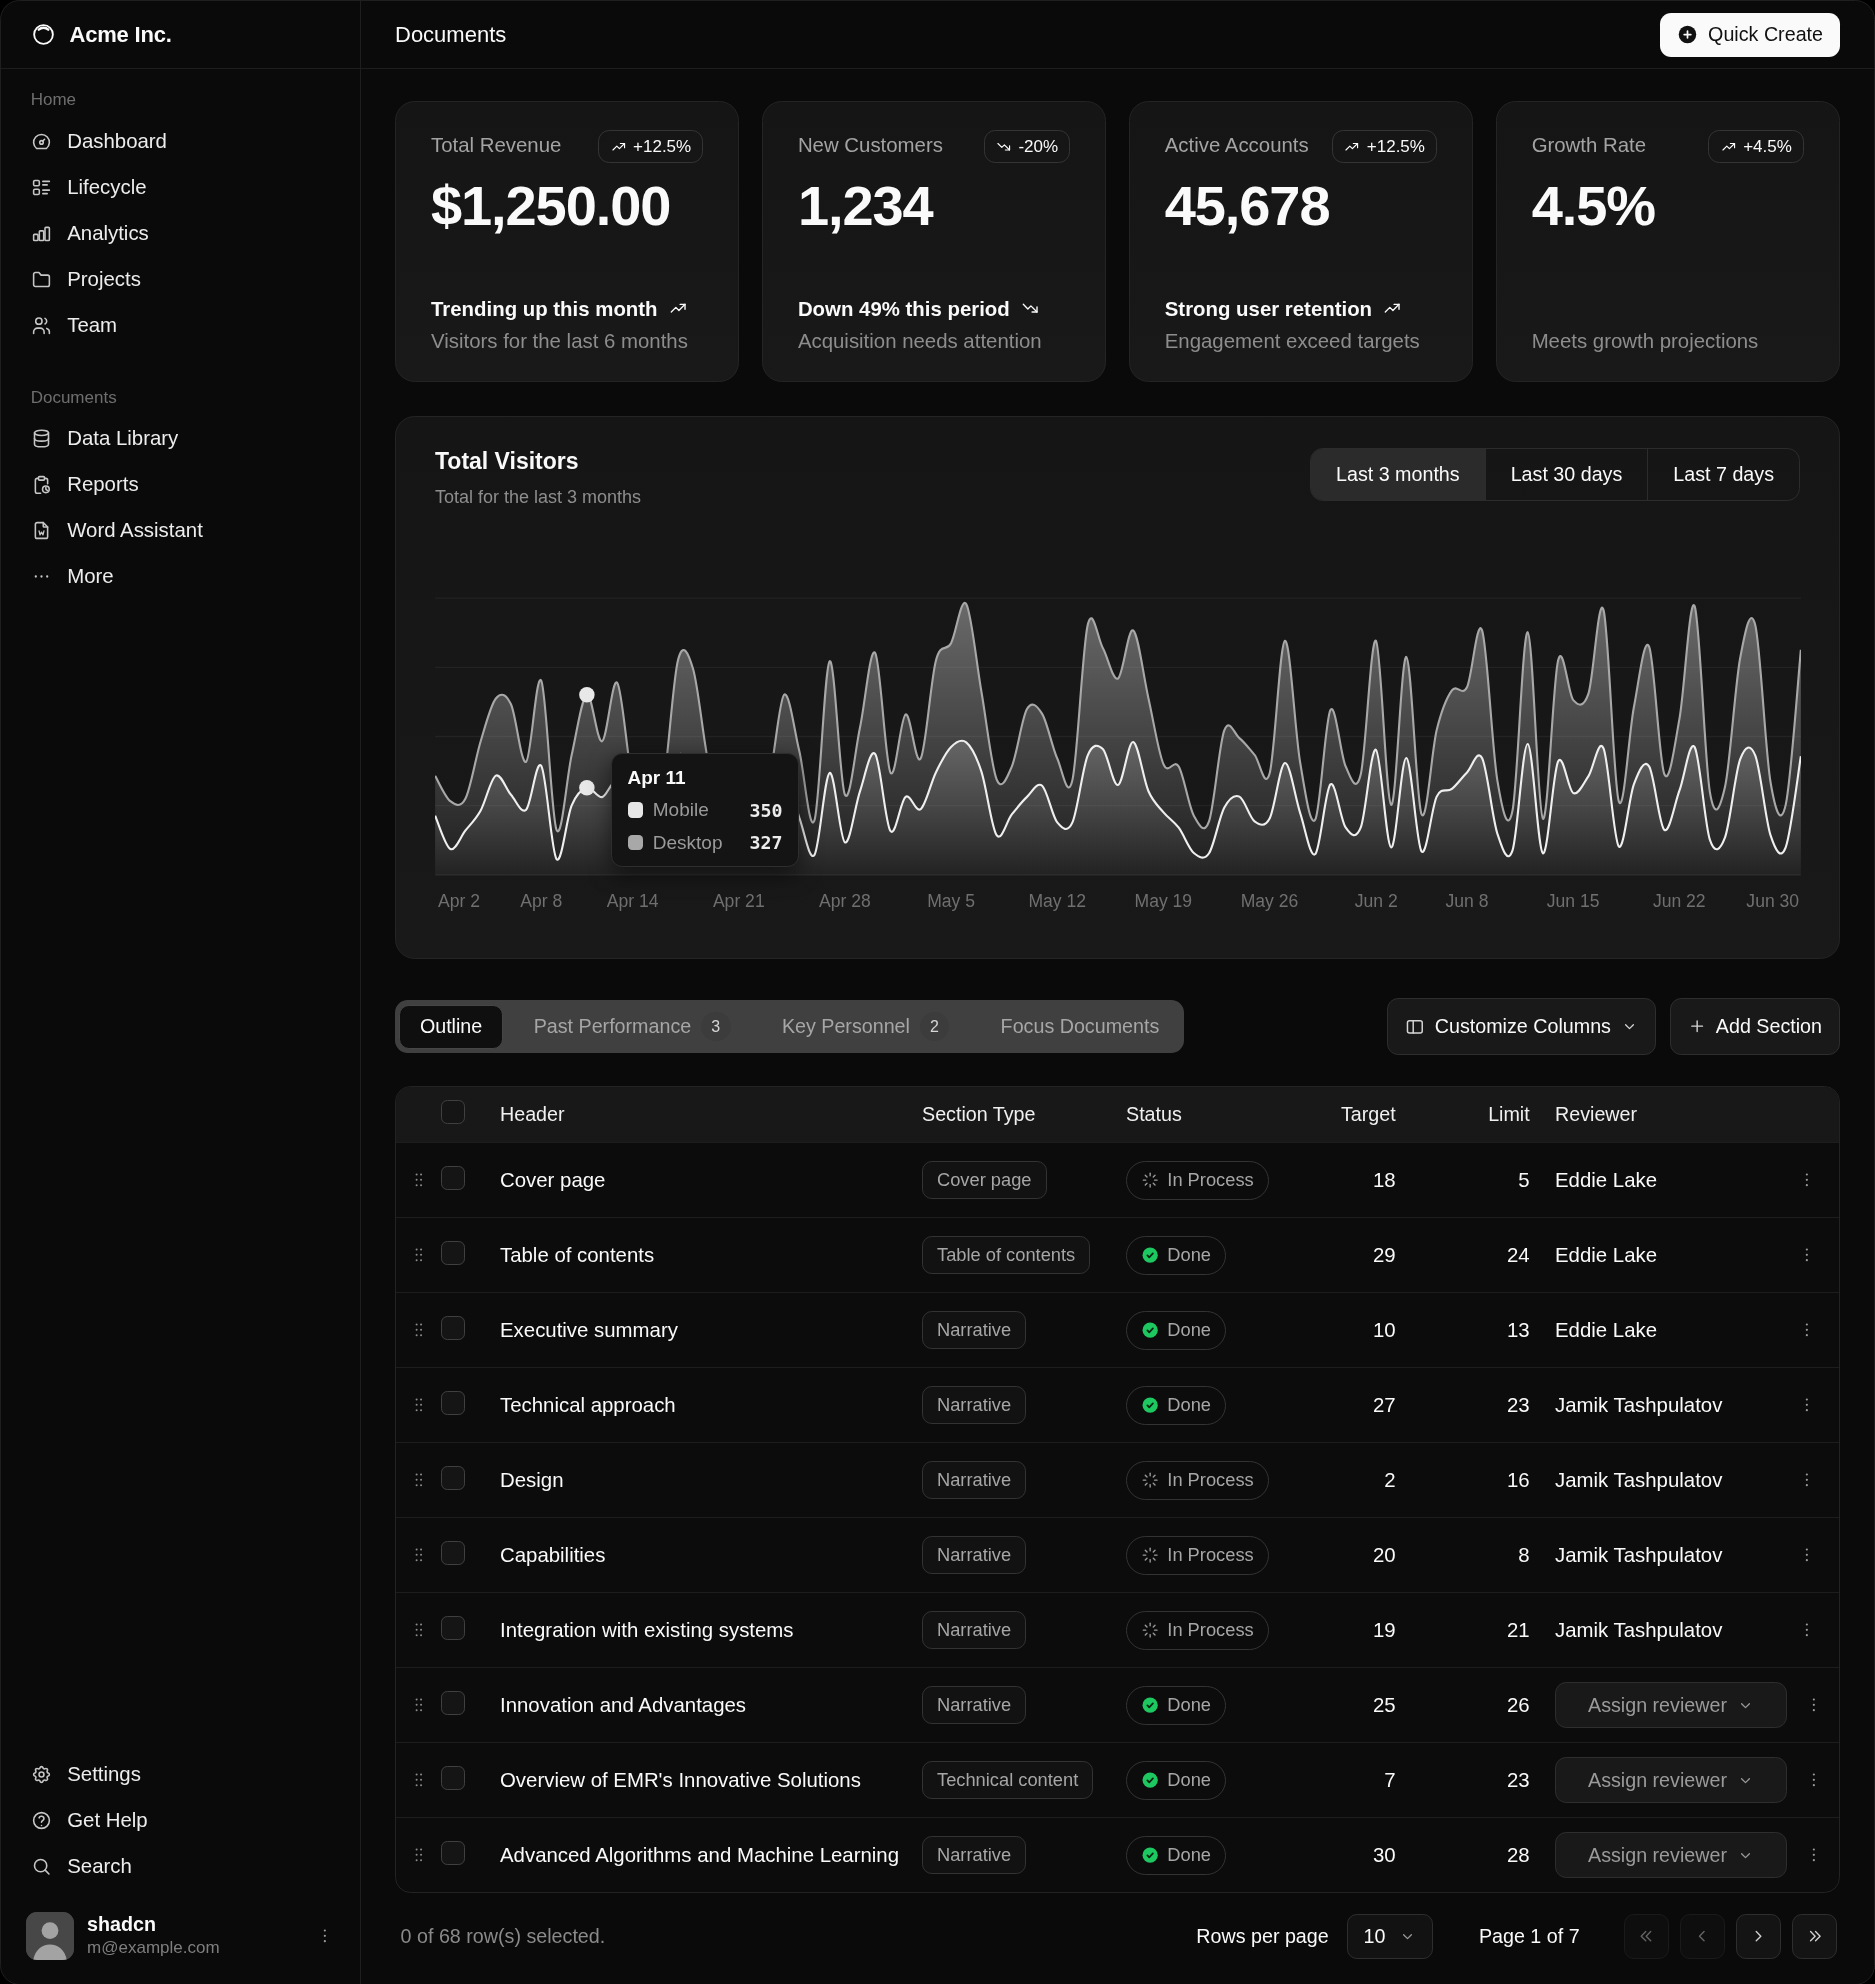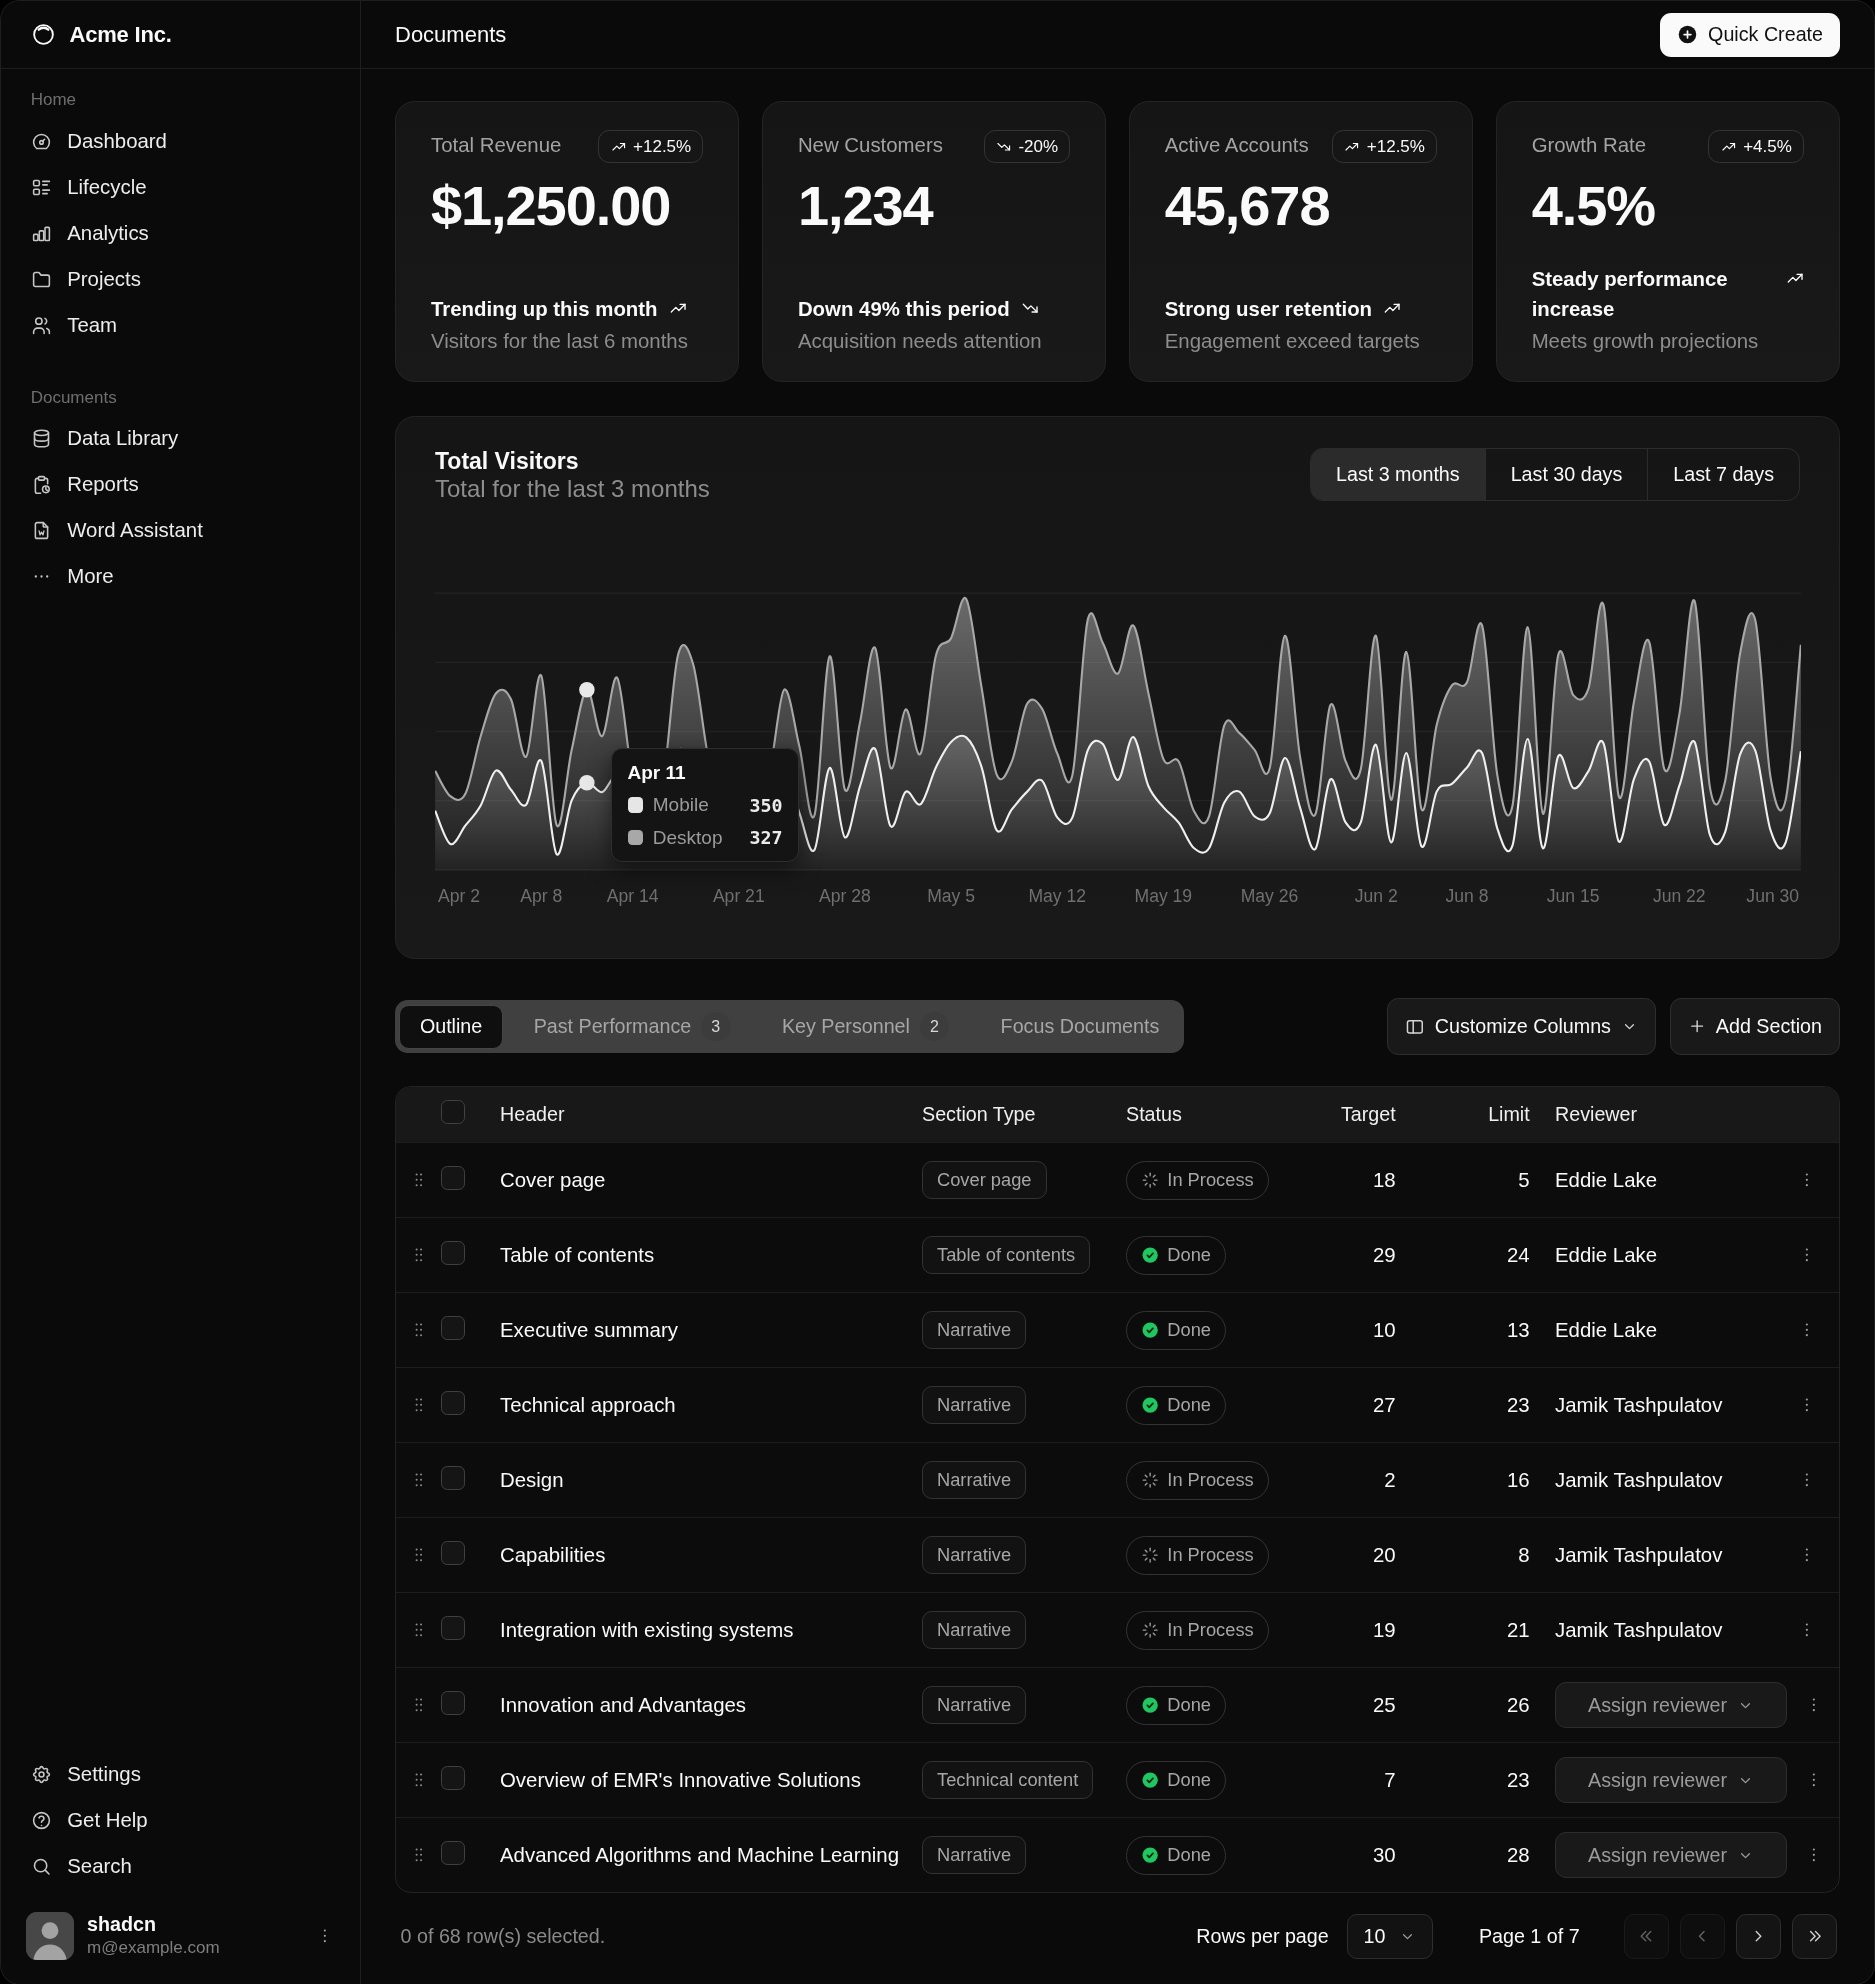--- a/index.html
+++ b/index.html
@@ -41,21 +41,21 @@
 .badge{display:inline-flex;align-items:center;gap:7px;border:0.7px solid #343434;border-radius:11.2px;padding:5.6px 11.2px;font-size:17px;color:#fafafa;white-space:nowrap}
 .value{margin-top:9.8px;font-size:56px;font-weight:600;letter-spacing:-1.1px;font-variant-numeric:tabular-nums}
 .card-foot{margin-top:auto}
 .foot-main{font-size:20.4px;font-weight:600;display:flex;align-items:flex-start;gap:11.2px;line-height:1.45}
 .foot-main .ic{margin-top:4.2px;color:#fafafa}
 .foot-sub{font-size:20.4px;color:#8d8d8d;margin-top:5.6px}
 
 .chart-card{margin-top:34px;height:543px}
 .chart-head{display:flex;justify-content:space-between;align-items:flex-start;padding:31px 39px 0}
 .chart-title{font-size:23px;font-weight:600}
-.chart-sub{font-size:24px;color:#8d8d8d;margin-top:0}
+.chart-sub{font-size:18px;color:#8d8d8d;margin-top:12px}
 .range-toggle{display:flex;border:0.7px solid #2c2c2c;border-radius:12.7px;overflow:hidden}
 .range-btn{height:51px;padding:0 25px;font-size:19.7px;color:#fafafa;background:transparent;border:none;cursor:pointer;font-family:inherit}
 .range-btn + .range-btn{border-left:0.7px solid #2c2c2c}
 .range-btn.active{background:#2b2b2b}
 .chart-wrap{position:relative;margin:21px 39px 0;height:394px}
 .tick{font-size:25px;fill:#6f6f6f;font-family:"Liberation Sans","DejaVu Sans",sans-serif}
 .chart-tip{position:absolute;width:188px;background:#141414;border:0.7px solid #2e2e2e;border-radius:11.2px;padding:12.7px 15.5px;box-shadow:0 7px 21px rgba(0,0,0,.55)}
 .tip-title{font-size:19px;font-weight:600}
 .tip-row{display:flex;align-items:center;gap:9.8px;margin-top:10.5px}
 .tip-ind{width:15.5px;height:15.5px;border-radius:4.2px;flex:none}
@@ -362,29 +362,20 @@
       <span class="card-label">Growth Rate</span>
       <span class="badge"><span class="ic">
                   <svg width="15.5" height="15.5" viewBox="0 0 24 24" fill="none" stroke="currentColor" stroke-width="1.8" stroke-linecap="round" stroke-linejoin="round">
                     <path d="m3 17 6-6 4 4 8-8"></path>
                     <path d="M14.5 7H21v6.5"></path>
                   </svg>
                 </span>+4.5%</span>
     </div>
     <div class="value">4.5%</div>
     <div class="card-foot">
-      <div class="foot-main">
-                <span>Steady performance increase</span>
-                <span class="ic">
-                  <svg width="18.3" height="18.3" viewBox="0 0 24 24" fill="none" stroke="currentColor" stroke-width="1.8" stroke-linecap="round" stroke-linejoin="round">
-                    <path d="m3 17 6-6 4 4 8-8"></path>
-                    <path d="M14.5 7H21v6.5"></path>
-                  </svg>
-                </span>
-              </div>
       <div class="foot-sub">Meets growth projections</div>
     </div>
   </article>
         </section>
 
       <section class="card chart-card">
         <div class="chart-head">
           <div>
             <div class="chart-title">Total Visitors</div>
             <div class="chart-sub">Total for the last 3 months</div>

